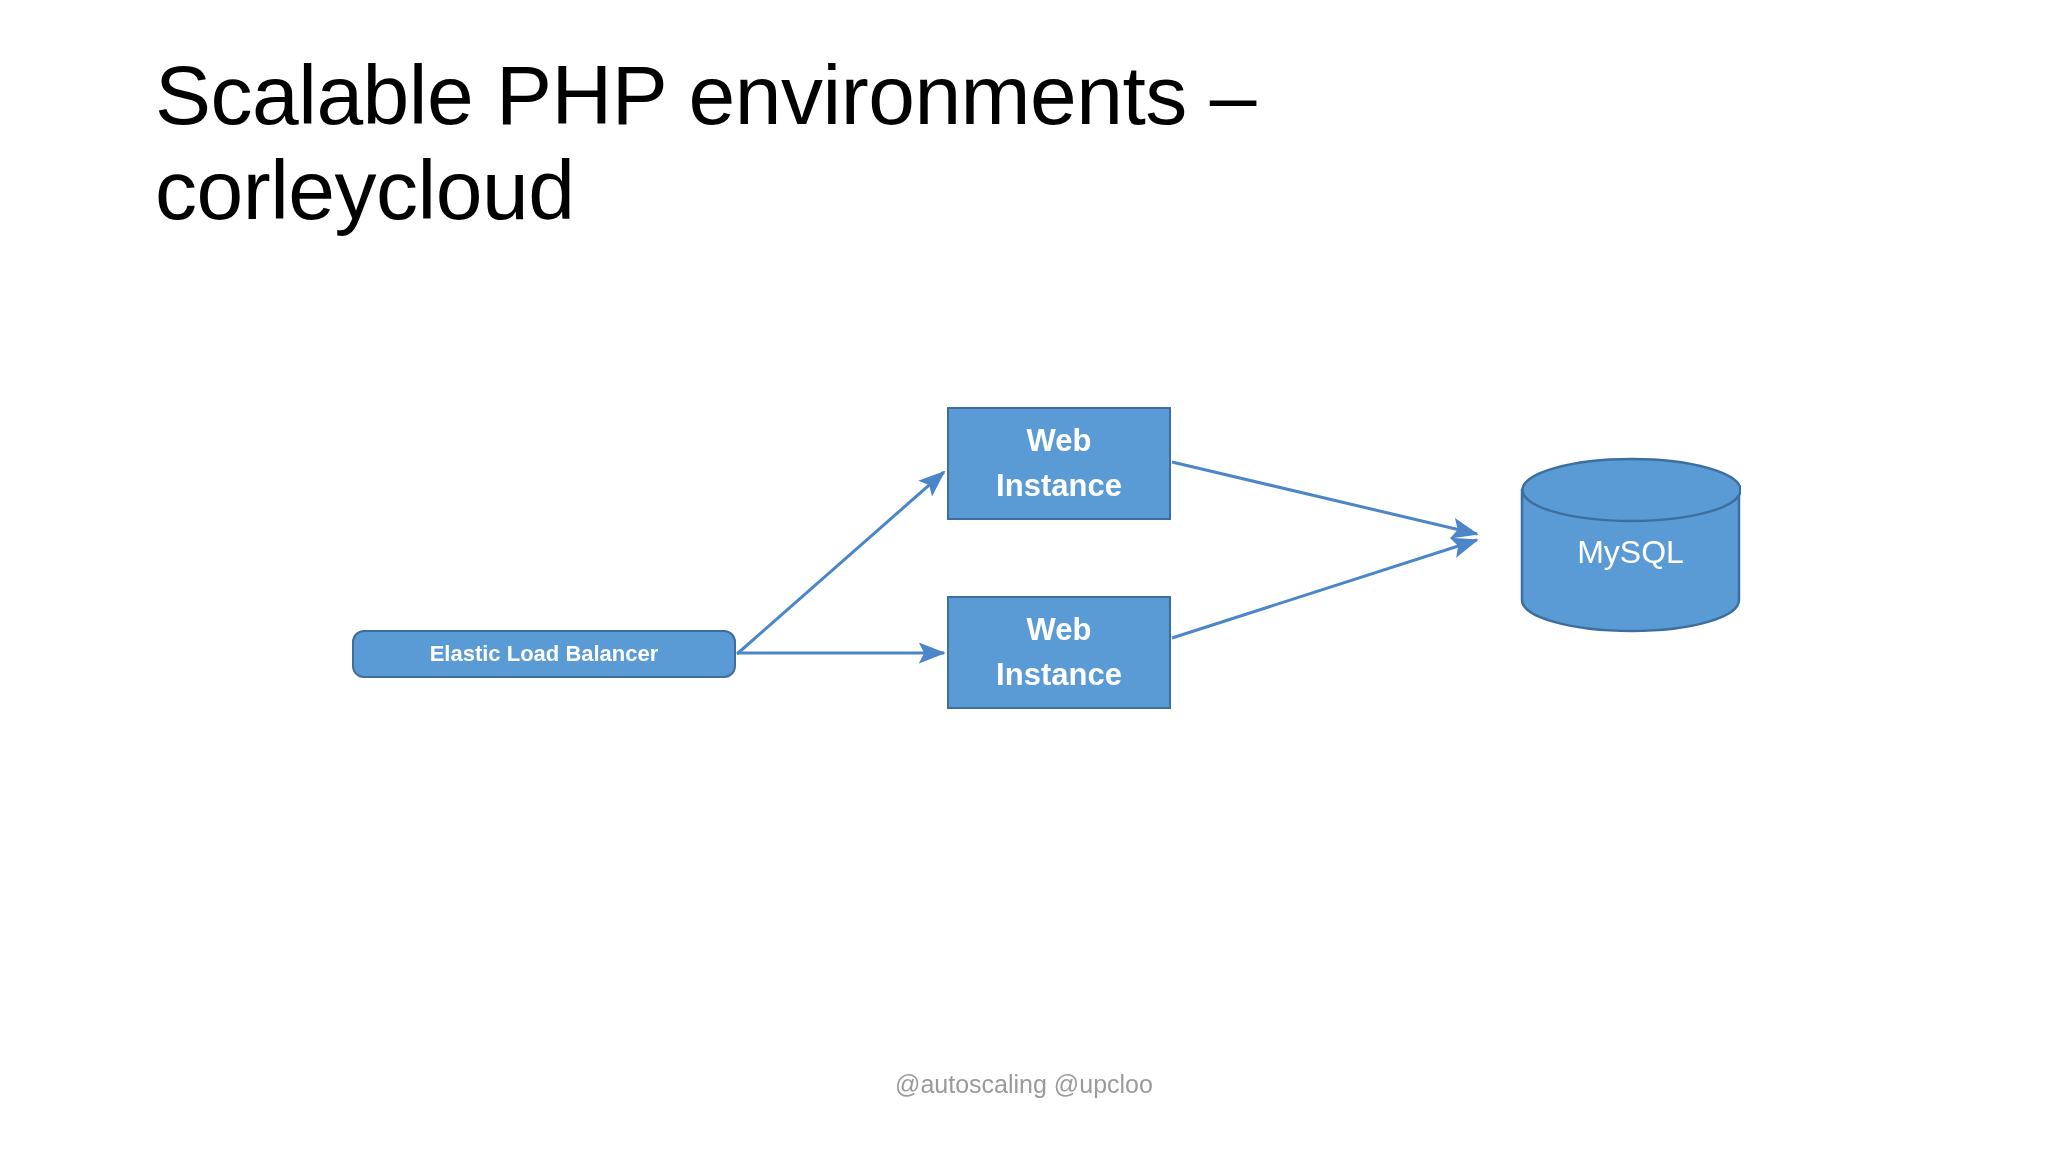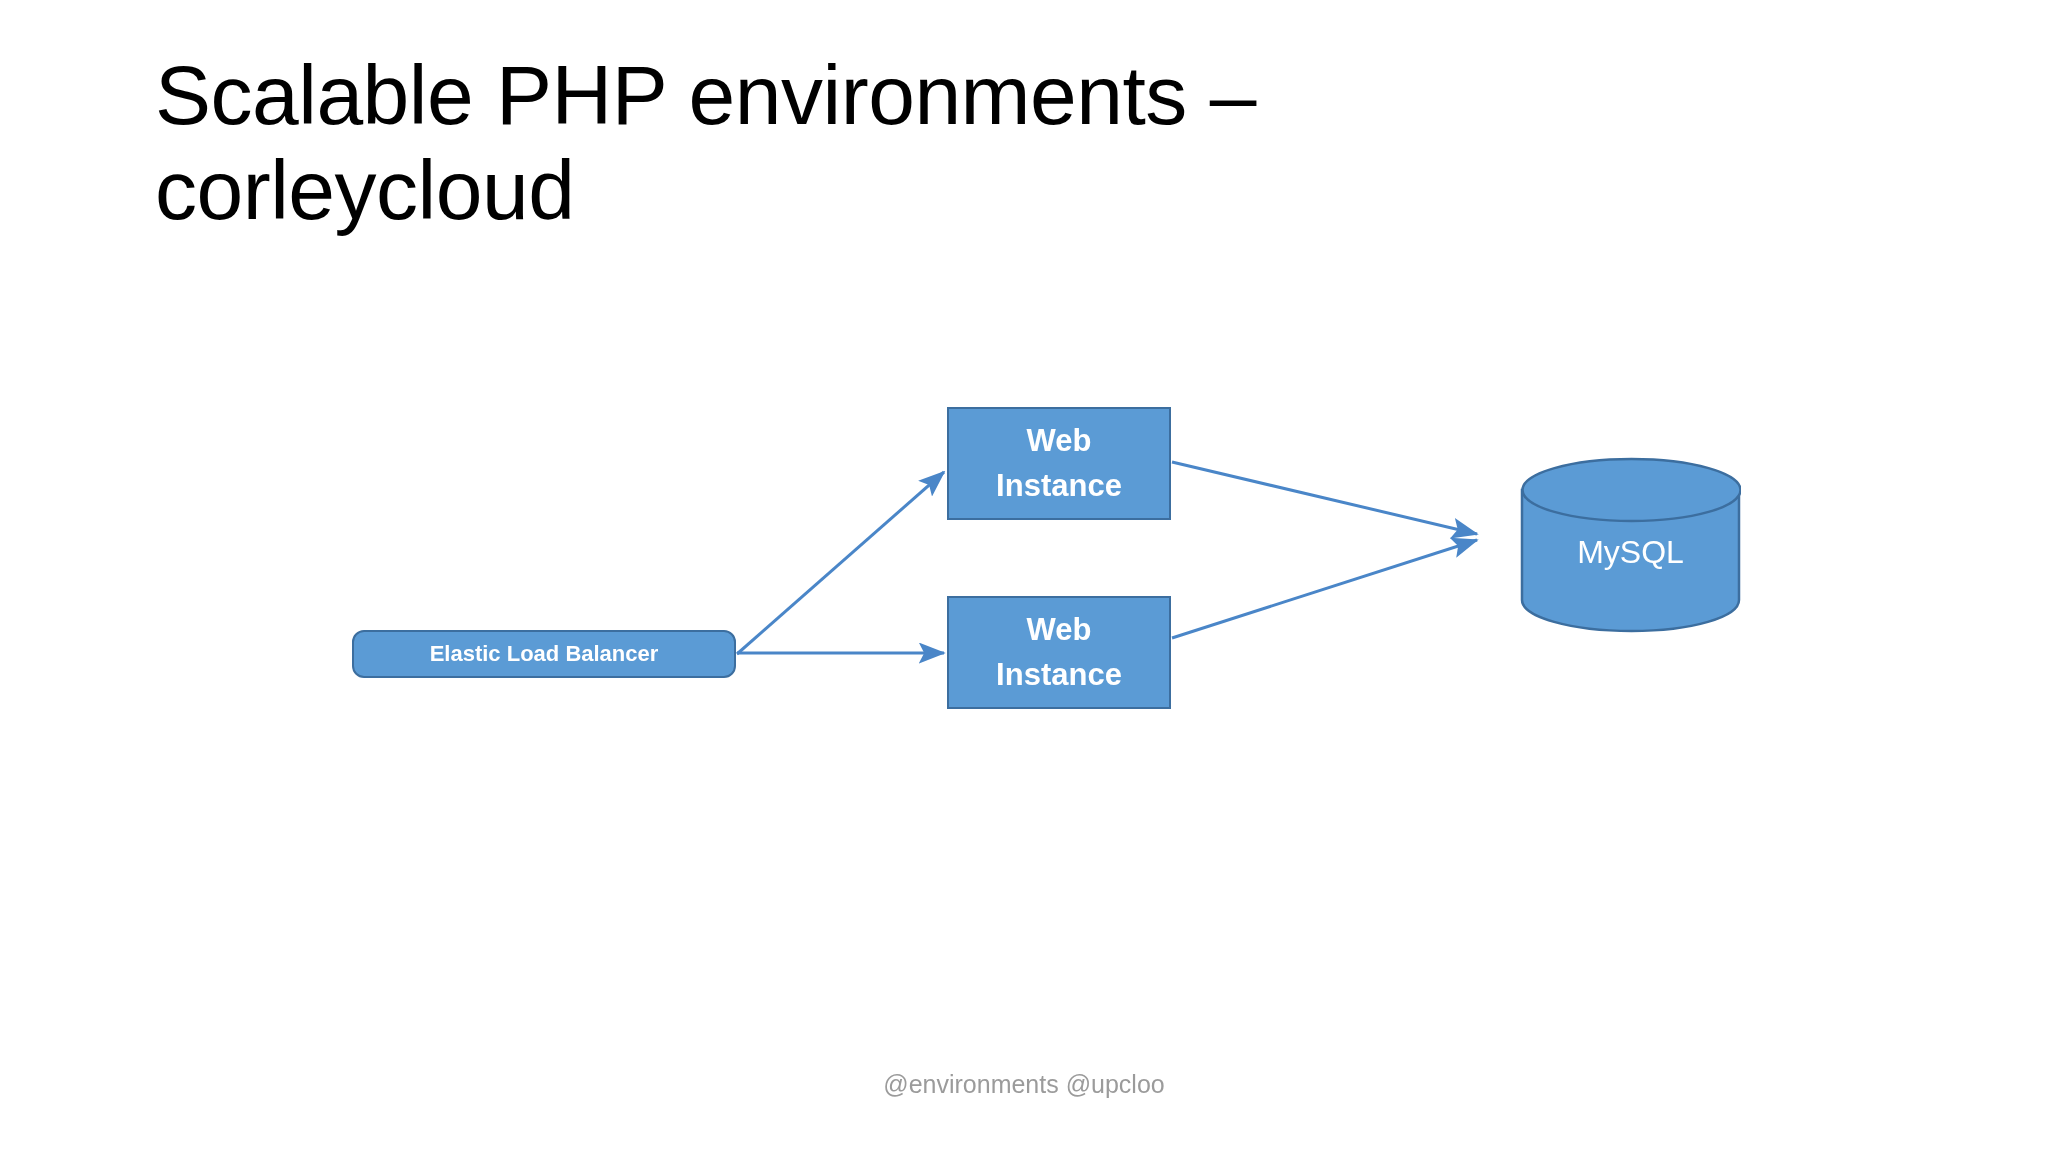--- a/index.html
+++ b/index.html
@@ -192,14 +192,14 @@
     <svg viewBox="0 0 221 178" xmlns="http://www.w3.org/2000/svg">
       <path d="M2,34 L2,144 C2,161 51,175 111.5,175 C172,175 219,161 219,144 L219,34 Z" fill="#5B9BD5" stroke="#3C6E9F" stroke-width="2.5"></path>
       <ellipse cx="111.5" cy="34" rx="109" ry="31" fill="#5B9BD5" stroke="#3C6E9F" stroke-width="2.5"></ellipse>
     </svg>
     <div class="cyl-label">MySQL</div>
   </div>
 
 </div>
 
 <div id="footer">
-  <span class="footer-line">@environments @upcloo</span>
+  <span class="footer-line">@autoscaling @upcloo</span>
 </div>
 
 </body></html>

